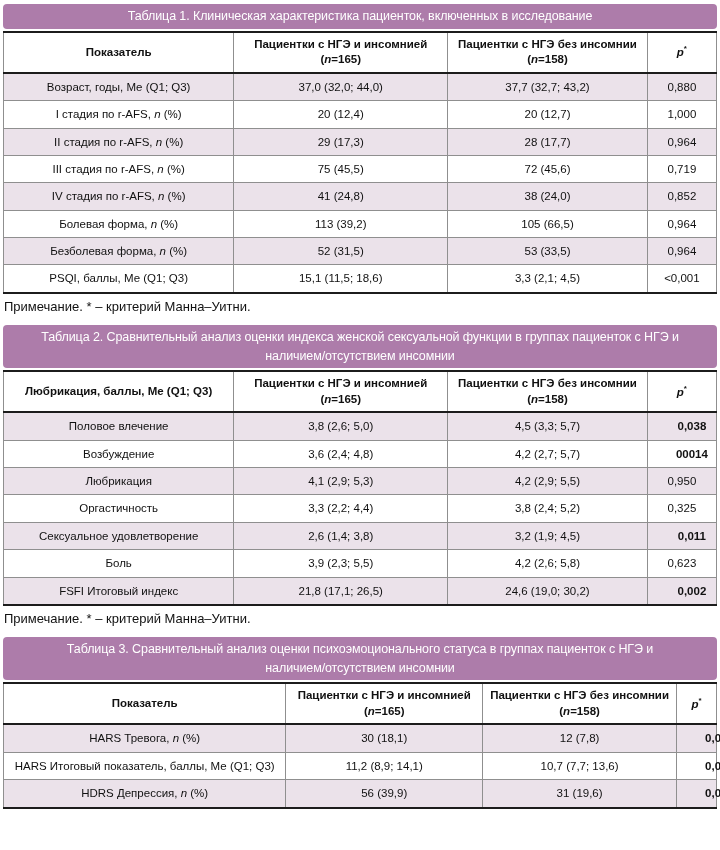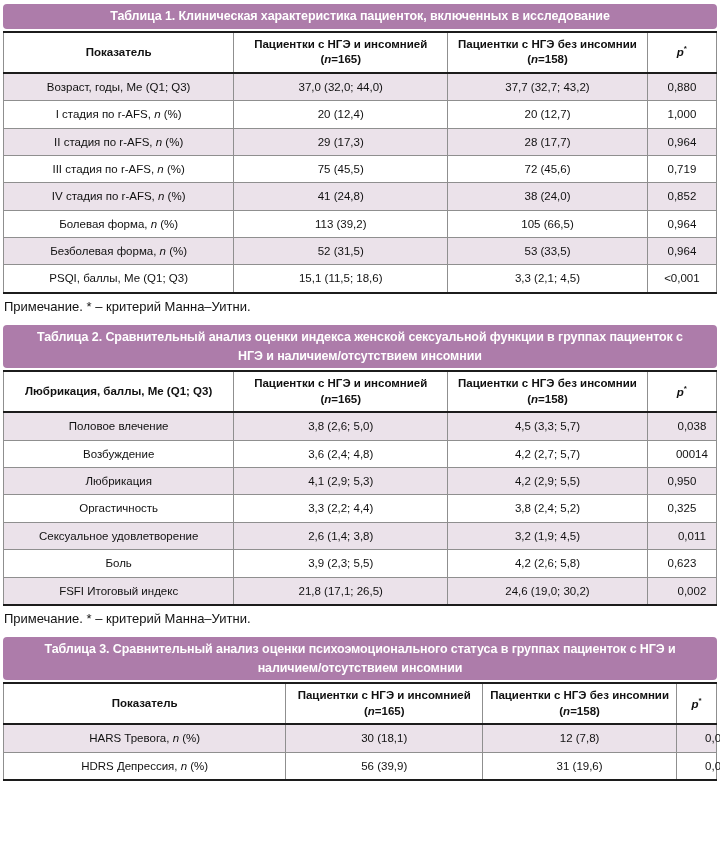--- a/index.html
+++ b/index.html
@@ -11,21 +11,21 @@
   }
   *{box-sizing:border-box;}
   html,body{margin:0;padding:0;}
   body{
     width:720px;min-height:850px;background:#fff;color:var(--text);
     font-family:"Liberation Sans","DejaVu Sans",sans-serif;
   }
   .wrap{padding:4px 3px 0 3px;}
   .tbl{margin-bottom:11px;}
   .title{
-    background:var(--purple);color:#fff;font-weight:bold;text-align:center;
+    background:var(--purple);color:#fff;font-weight:normal;text-align:center;
     font-size:12.5px;line-height:1.5;padding:3px 34px;border-radius:4px;
     margin-bottom:2px;letter-spacing:-0.1px;
   }
   table.grid{
     width:100%;border-collapse:collapse;table-layout:fixed;
     font-size:11.5px;
     border-bottom:2px solid var(--dark);
     border-left:1px solid var(--line);
     border-right:1px solid var(--line);
   }
@@ -36,21 +36,21 @@
     border-bottom:2px solid var(--dark);
   }
   table.grid td{
     padding:6px 8px;text-align:center;vertical-align:middle;
     border-top:1px solid var(--line);line-height:1.25;
   }
   table.grid tbody tr:first-child td{border-top:none;}
   table.grid th + th, table.grid td + td{border-left:1px solid var(--line);}
   table.grid tbody tr:nth-child(odd){background:var(--shade);}
   table.grid td.c1{text-align:center;white-space:nowrap;overflow:hidden;}
-  table.grid td.pv.bold{font-weight:normal;padding-left:28px;}
+  table.grid td.pv.bold{font-weight:bold;padding-left:28px;}
   
   table.t-std col:nth-child(1){width:32.3%;}
   table.t-std col:nth-child(2){width:30%;}
   table.t-std col:nth-child(3){width:28%;}
   table.t-std col:nth-child(4){width:9.7%;}
   table.t-wide col:nth-child(1){width:39.6%;}
   table.t-wide col:nth-child(2){width:27.6%;}
   table.t-wide col:nth-child(3){width:27.2%;}
   table.t-wide col:nth-child(4){width:5.6%;}
   .note{font-size:13px;padding:5px 1px 0 1px;}
@@ -242,20 +242,26 @@
 
     <tbody>
 
       <tr>
         <td class="c1">HARS Тревога, <i>n</i> (%)</td>
         <td>30 (18,1)</td>
         <td>12 (7,8)</td>
         <td class="pv bold">0,028</td>
       </tr>
       <tr>
+        <td class="c1">HARS Итоговый показатель, баллы, Ме (Q1; Q3)</td>
+        <td>11,2 (8,9; 14,1)</td>
+        <td>10,7 (7,7; 13,6)</td>
+        <td class="pv bold">0,001</td>
+      </tr>
+      <tr>
         <td class="c1">HDRS Депрессия, <i>n</i> (%)</td>
         <td>56 (39,9)</td>
         <td>31 (19,6)</td>
         <td class="pv bold">0,033</td>
       </tr>
 
     </tbody>
     </table>
 
   </section>

